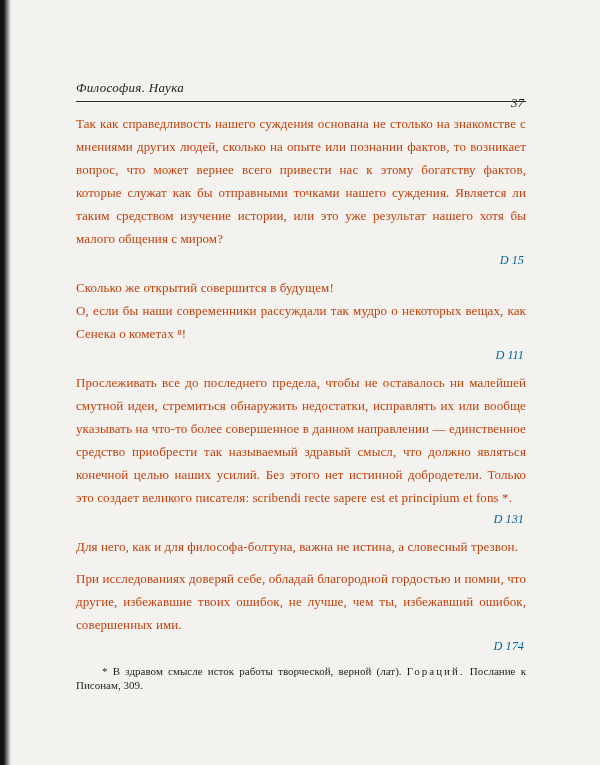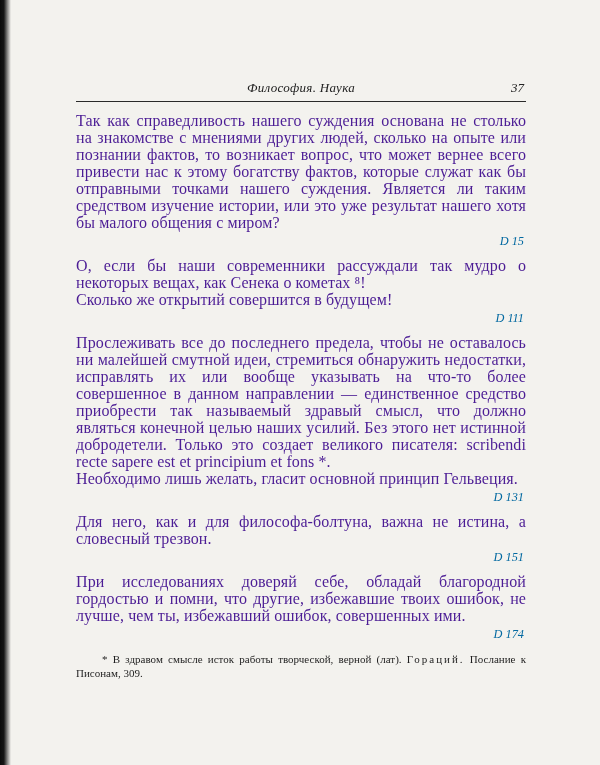--- a/index.html
+++ b/index.html
@@ -30,35 +30,35 @@
     position: absolute;
     top: 80px; left: 76px; right: 74px;
   }
   .head-row {
     position: relative;
     height: 16px;
     font-style: italic;
     font-size: 13px;
     color: #222;
   }
-  .head-title { position: absolute; left: 0; right: 0; text-align: center; letter-spacing: 0.3px; }
-  .head-page  { position: absolute; right: 2px; top: 0; }
+  .head-title { position: absolute; left: 0; right: 0; letter-spacing: 0.3px; }
+  .head-page  { position: absolute; right: 2px; top: 15px; }
   .head-rule  { margin-top: 5px; border-top: 1.7px solid #2a2a2a; }
 
   .body-text {
     position: absolute;
     top: 112px; left: 76px;
     width: 450px;
   }
   .quote { margin-bottom: 9px; }
   .quote p {
-    font-size: 16px;
-    line-height: 17px;
+    font-size: 13px;
+    line-height: 23px;
     text-align: justify;
-    color: #4c1d95;
+    color: #c2410c;
     letter-spacing: 0.1px;
   }
   .ref {
     font-size: 12.3px;
     font-style: italic;
     text-align: right;
     line-height: 13px;
     margin-top: 4px;
     padding-right: 2px;
     color: #0369a1;
@@ -92,34 +92,32 @@
   <main class="body-text">
 
     <section class="quote">
       <p>Так как справедливость нашего суждения основана не столько на знакомстве с мнениями других людей, сколько на опыте или познании фактов, то возникает вопрос, что может вернее всего привести нас к этому богатству фактов, которые служат как бы отправными точками нашего суждения. Является ли таким средством изучение истории, или это уже результат нашего хотя бы малого общения с миром?</p>
       <div class="ref">D 15</div>
     </section>
 
 
 
     <section class="quote">
+      <p>Сколько же открытий совершится в будущем!</p>
       <p>О, если бы наши современники рассуждали так мудро о некоторых вещах, как Сенека о кометах ⁸!</p>
-      <p>Сколько же открытий совершится в будущем!</p>
       <div class="ref">D 111</div>
     </section>
 
     <section class="quote">
       <p>Прослеживать все до последнего предела, чтобы не оставалось ни малейшей смутной идеи, стремиться обнаружить недостатки, исправлять их или вообще указывать на что-то более совершенное в данном направлении — единственное средство приобрести так называемый здравый смысл, что должно являться конечной целью наших усилий. Без этого нет истинной добродетели. Только это создает великого писателя: scribendi recte sapere est et principium et fons *.</p>
-      <p>Необходимо лишь желать, гласит основной принцип Гельвеция.</p>
       <div class="ref">D 131</div>
     </section>
 
     <section class="quote">
       <p>Для него, как и для философа-болтуна, важна не истина, а словесный трезвон.</p>
-      <div class="ref">D 151</div>
     </section>
 
     <section class="quote">
       <p>При исследованиях доверяй себе, обладай благородной гордостью и помни, что другие, избежавшие твоих ошибок, не лучше, чем ты, избежавший ошибок, совершенных ими.</p>
       <div class="ref">D 174</div>
     </section>
 
     <footer class="footnote">
       <p>
         <span>*</span>

